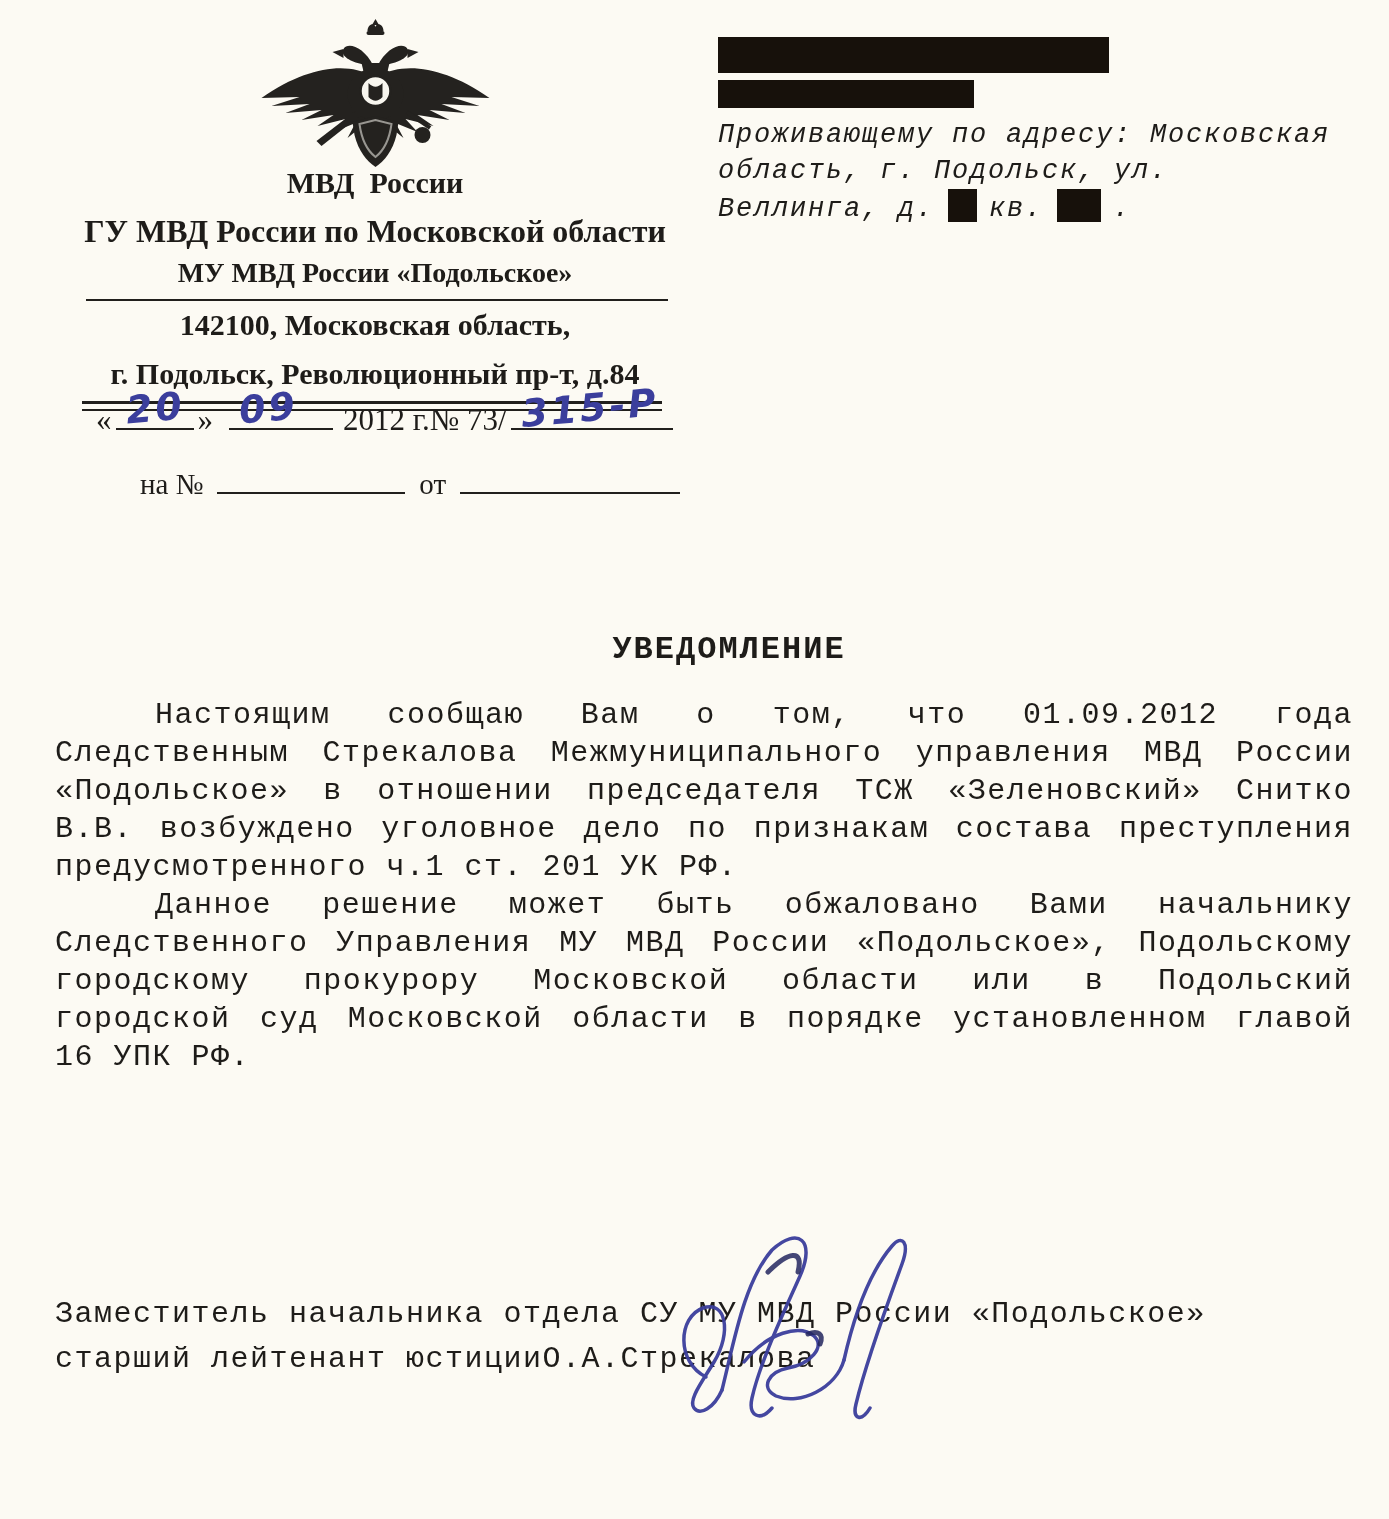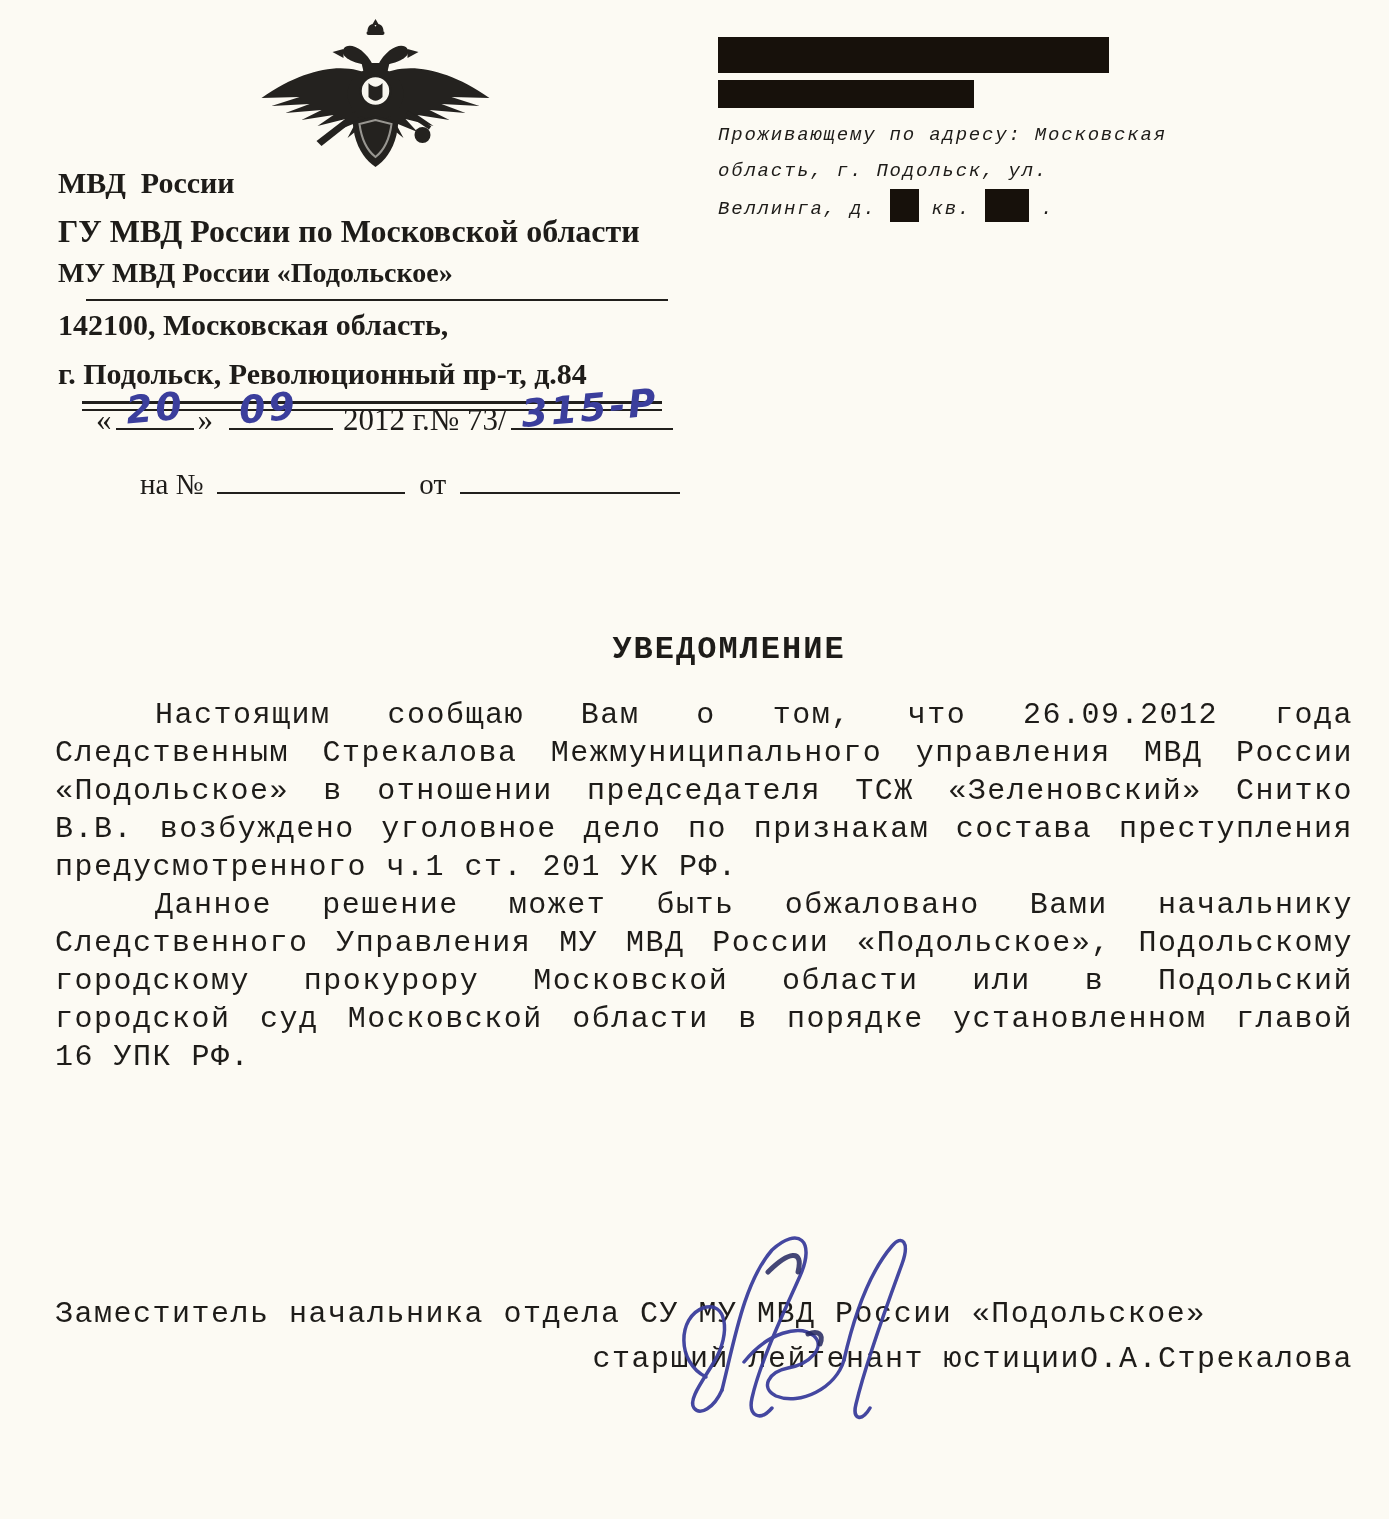--- a/index.html
+++ b/index.html
@@ -14,21 +14,21 @@
     overflow: hidden;
     font-family: "Liberation Serif", serif;
   }
 
   
   .emblem { position:absolute; left:253px; top:18px; width:245px; height:150px; }
 
   
   .letterhead {
     position:absolute; left:58px; top:166px; width:634px;
-    font-weight:bold; line-height:1.12;
+    text-align:center; font-weight:bold; line-height:1.12;
   }
   .lh1 { font-size:30px; white-space:pre; }
   .lh2 { font-size:32px; margin-top:14px; }
   .lh3 { font-size:28px; margin-top:8px; }
   .sep-single { margin:10px 24px 0 28px; border-top:2px solid #211f1c; }
   .addr1 { font-size:30px; margin-top:7px; }
   .addr2 { font-size:30px; margin-top:16px; }
   .sep-double { margin:10px 30px 0 24px; height:5px;
     border-top:3px solid #211f1c; border-bottom:2px solid #211f1c; }
 
@@ -54,21 +54,21 @@
   .blank-na { width:188px; margin:0 14px; }
   .blank-ot { width:220px; margin-left:14px; }
 
   
   .recipient { position:absolute; left:718px; top:37px; width:650px; }
   .redact-bar1 { width:391px; height:36px; background:#17110b; }
   .redact-bar2 { width:256px; height:28px; background:#17110b; margin-top:7px; }
   .recipient-text {
     margin-top:9px;
     font-family:"Liberation Mono","DejaVu Sans Mono",monospace;
-    font-style:italic; font-size:19px; letter-spacing:1.8px; line-height:36px;
+    font-style:italic; font-size:27px; letter-spacing:1.8px; line-height:36px;
     white-space:nowrap;
   }
   .redact-sm { display:inline-block; background:#17110b; height:33px; vertical-align:middle; margin:0 12px 6px 14px; }
   .redact-house { width:29px; }
   .redact-apt { width:44px; }
 
   
   .doc-title {
     position:absolute; left:55px; top:608px; width:1298px; padding-left:50px; box-sizing:border-box;
     text-align:center; font-family:"Liberation Mono","DejaVu Sans Mono",monospace;
@@ -82,21 +82,21 @@
   .para .body-line { text-align:justify; text-align-last:justify; }
   .para .body-line:first-child { text-indent:100px; }
   .para .body-line:last-child { text-align-last:left; }
 
   
   .sig-block {
     position:absolute; left:55px; top:1292px; width:1298px;
     font-family:"Liberation Mono","DejaVu Sans Mono",monospace;
     font-size:30px; letter-spacing:1.5px; line-height:45px;
   }
-  .sig-line2 { display:flex; justify-content:flex-end; }
+  .sig-line2 { display:flex; justify-content:flex-start; }
   .sig-scribble { position:absolute; left:648px; top:1212px; width:290px; height:240px; z-index:3; }
 </style>
 </head>
 <body>
 
 <div class="page">
 
   <div class="emblem">
     <svg viewBox="0 0 240 150" width="245" height="150">
       <g fill="#24221f" stroke="none">
@@ -162,21 +162,21 @@
       <div>Проживающему по адресу: Московская</div>
       <div>область, г. Подольск, ул.</div>
       <div><span>Веллинга, д.</span><span class="redact-sm redact-house"></span><span>кв.</span><span class="redact-sm redact-apt"></span><span>.</span></div>
     </div>
   </div>
 
   <div class="doc-title">УВЕДОМЛЕНИЕ</div>
 
   <div class="body-text">
     <div class="para">
-        <div class="body-line">Настоящим сообщаю Вам о том, что 26.09.2012 года</div>
+        <div class="body-line">Настоящим сообщаю Вам о том, что 01.09.2012 года</div>
         <div class="body-line">Следственным Стрекалова Межмуниципального управления МВД России</div>
         <div class="body-line">«Подольское» в отношении председателя ТСЖ «Зеленовский» Снитко</div>
         <div class="body-line">В.В. возбуждено уголовное дело по признакам состава преступления</div>
         <div class="body-line">предусмотренного ч.1 ст. 201 УК РФ.</div>
       </div>
     <div class="para">
         <div class="body-line">Данное решение может быть обжаловано Вами начальнику</div>
         <div class="body-line">Следственного Управления МУ МВД России «Подольское», Подольскому</div>
         <div class="body-line">городскому прокурору Московской области или в Подольский</div>
         <div class="body-line">городской суд Московской области в порядке установленном главой</div>

